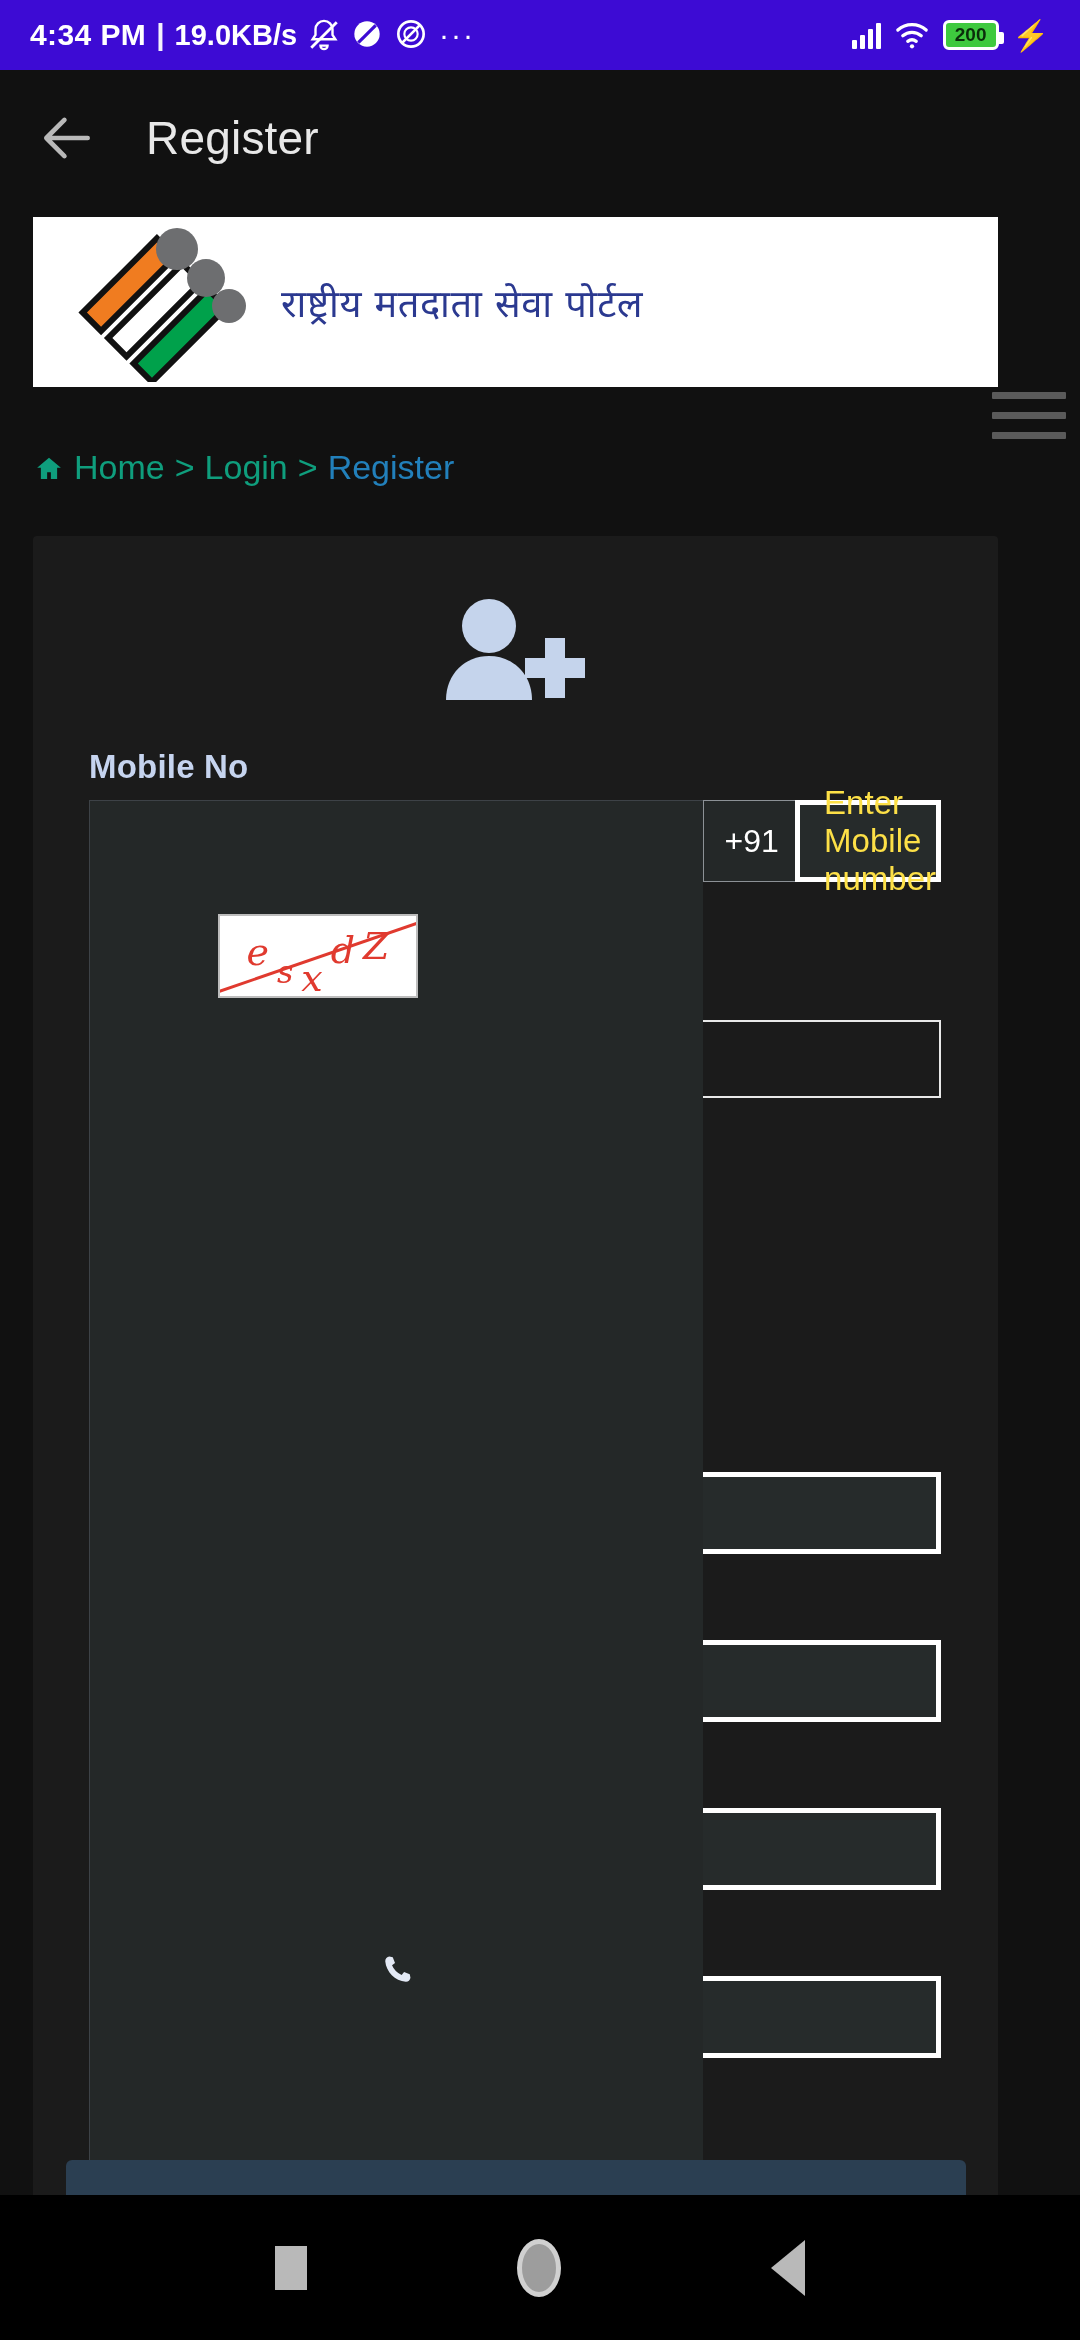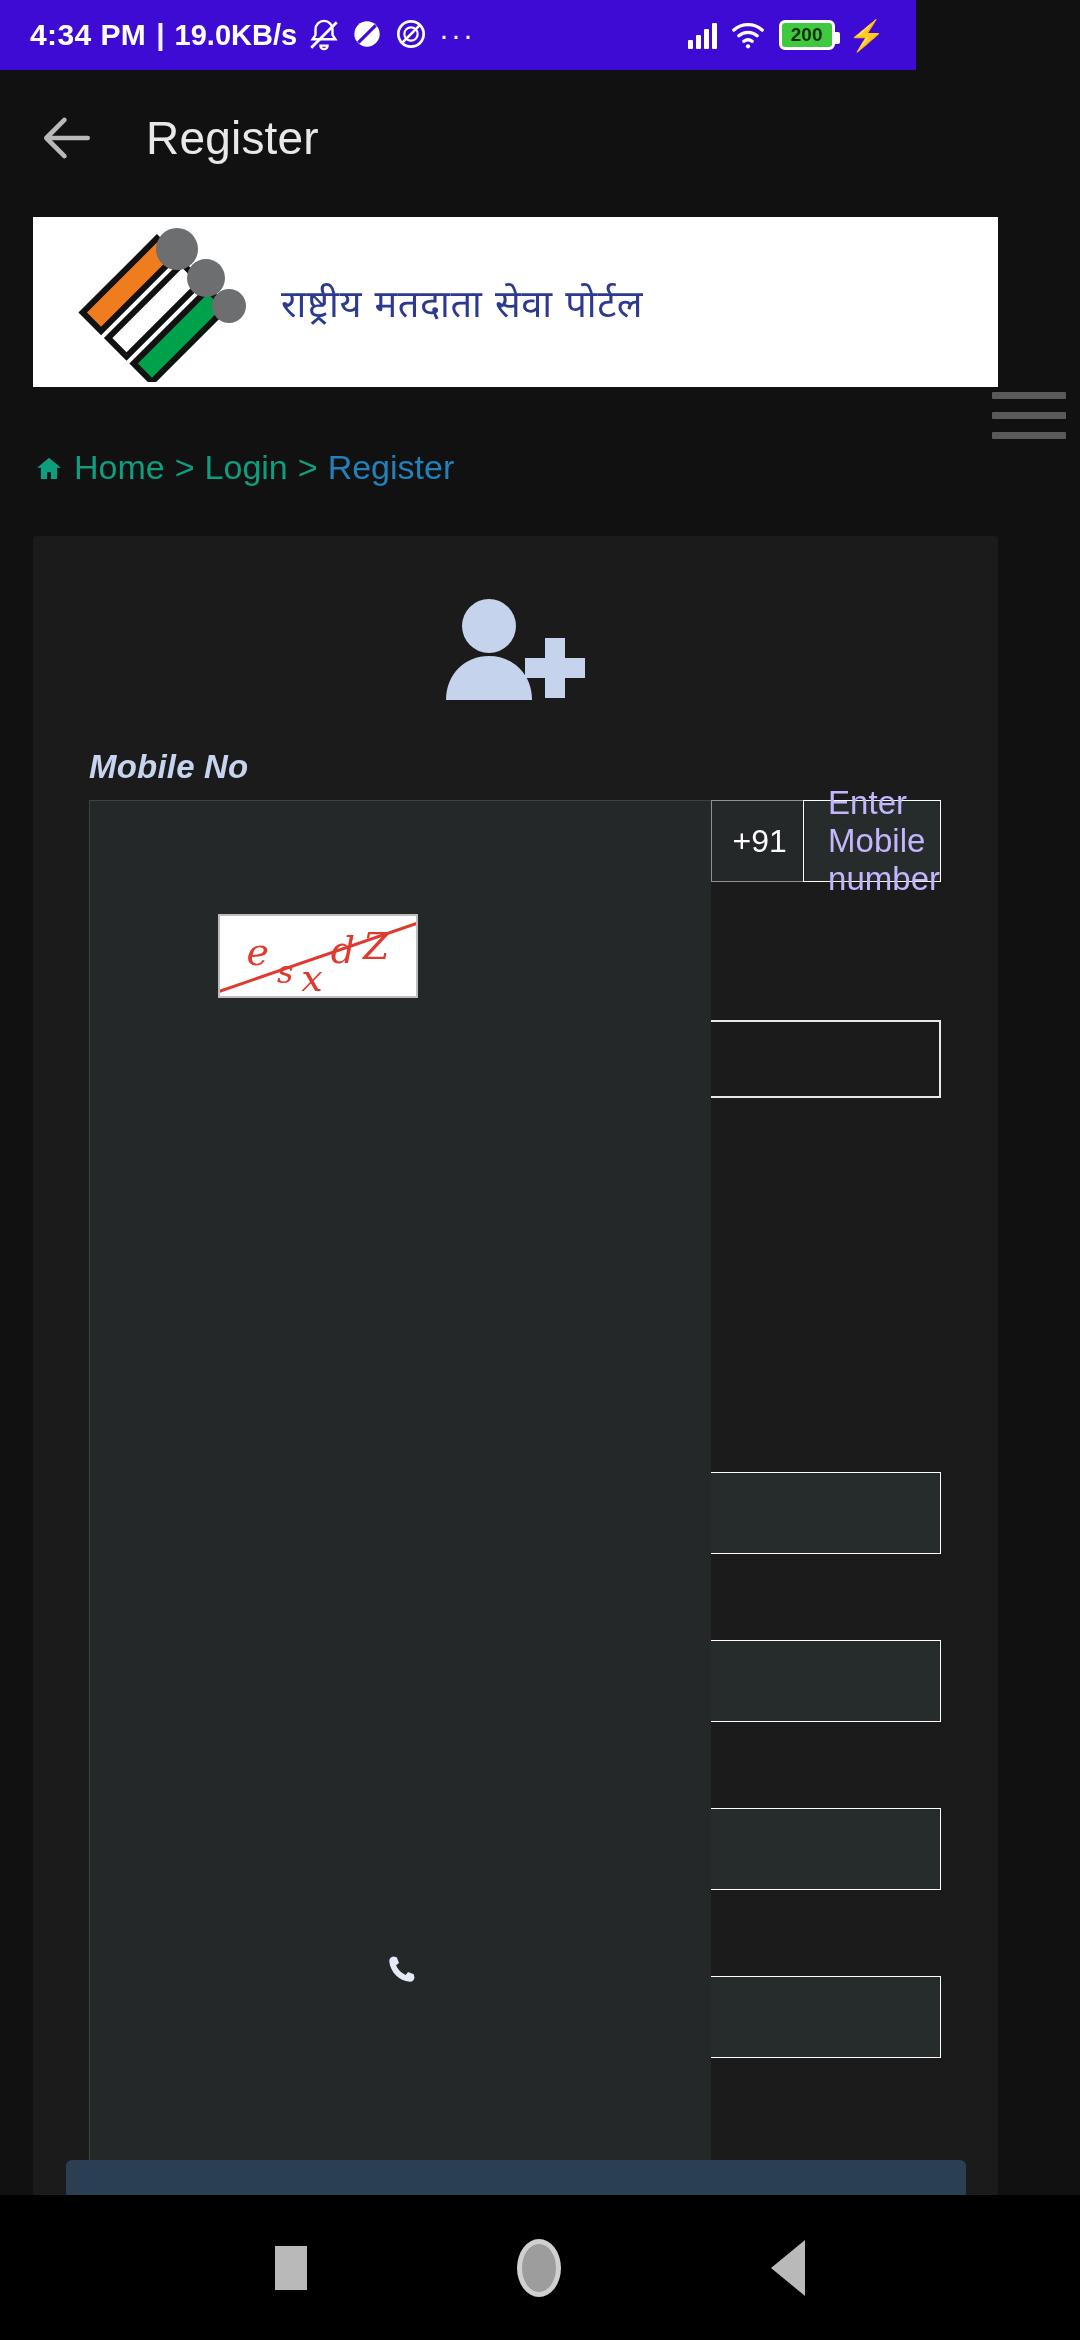--- a/index.html
+++ b/index.html
@@ -6,21 +6,21 @@
   html, body {
     width: 1080px; height: 2340px;
     background: #000;
     font-family: "Liberation Sans", sans-serif;
     overflow: hidden;
   }
   .phone { position: relative; width: 1080px; height: 2340px; background: #111111; }
 
   
   .statusbar {
-    position: absolute; top: 0; left: 0; width: 916px; height: 70px;
+    position: absolute; top: 0; left: 0; width: 1080px; height: 70px;
     background: #3d0bd4; display: flex; align-items: center;
     padding: 0 30px; color: #ffffff;
   }
   .sb-left { display: flex; align-items: center; gap: 10px; }
   .sb-clock { font-size: 30px; font-weight: bold; letter-spacing: .4px; }
   .sb-sep { font-size: 30px; font-weight: bold; opacity: .95; }
   .sb-net { font-size: 29px; font-weight: bold; }
   .sb-ico { width: 34px; height: 34px; position: relative; display:inline-block; }
   .sb-dots { font-size: 30px; letter-spacing: 2px; line-height: 14px; }
   .sb-right { margin-left: auto; display: flex; align-items: center; gap: 14px; }
@@ -96,23 +96,23 @@
     height: 82px;
   }
   .field .addon {
     background: #242828; border: 1px solid #8c9196; border-right: none;
     display: flex; align-items: center; justify-content: center; color: #c6d4ef;
     min-width: 72px; padding: 0 16px;
   }
   .field .addon svg { display:block; }
   .field .addon.code { font-size: 32px; color:#ffffff; font-weight:400; min-width: 92px; padding-left: 20px; }
   .field .inp {
-    flex: 1; background: #262b2b; border: 1px solid #ffffff;
+    flex: 1; background: #262b2b; border: 5px solid #ffffff;
     display: flex; align-items: center; padding-left: 24px;
-    color: #c4b5fd; font-size: 33px;
+    color: #fde047; font-size: 33px;
   }
 
   
   .row-mobile .addon.phone { background:#242828; border-color:#3d4247; border-top-color:#3d4247;}
 
   
   .captcha-row {
     display: flex; align-items: center; margin: 32px 0 0 56px; height: 84px;
   }
   .captcha-label { color: #c6d4ef; font-size: 33px; font-weight: 500; }
@@ -153,21 +153,21 @@
   .radio-row { display: flex; align-items: center; margin: 0 0 0 56px; }
   .radio-row.first { margin-top: 56px; }
   .radio-row.second { margin-top: 22px; }
   .radio-dot {
     width: 40px; height: 40px; border-radius: 50%;
     background: #9a9a9a; flex: none;
   }
   .radio-dot.inner { background: radial-gradient(circle at 50% 50%, #8a8a8a 0 42%, #a3a3a3 44% 100%); }
   .radio-label { color: #c6d4ef; font-size: 34px; font-weight: bold; margin-left: 10px; }
 
-  .sec { margin-top: 44px; font-style: italic; }
+  .sec { margin-top: 44px; }
   .sec-tight { margin-top: 34px; }
 
   .bottom-btn {
     position: absolute; left: 66px; top: 2160px; width: 900px; height: 80px;
     background: #2b3f52; border-radius: 6px;
   }
 
   
   .navbar {
     position: absolute; bottom: 0; left: 0; width: 1080px; height: 145px;

